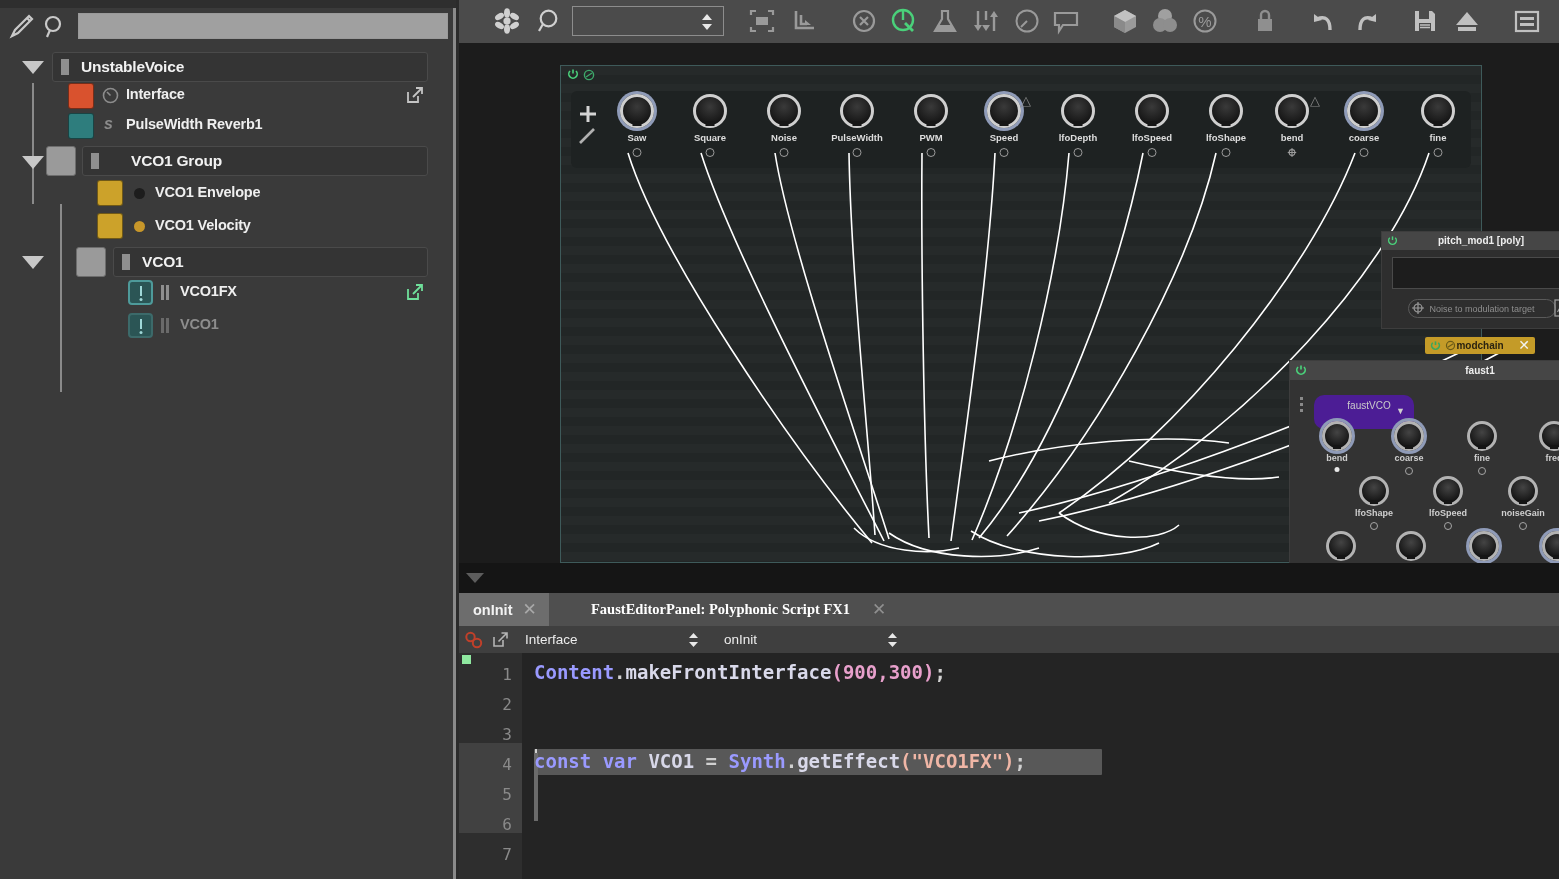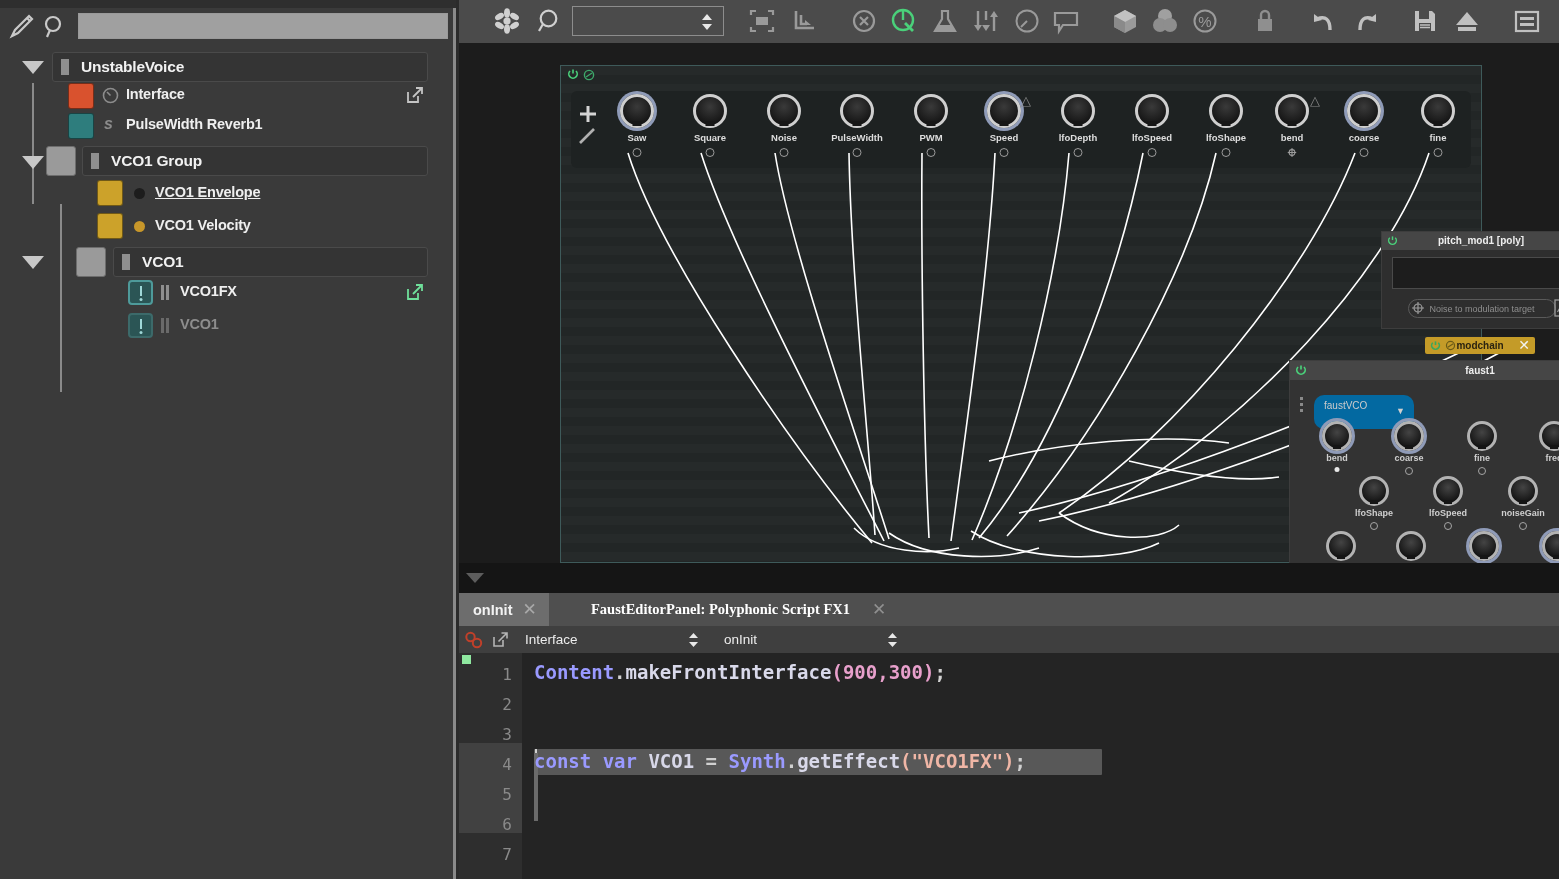--- a/index.html
+++ b/index.html
@@ -106,22 +106,22 @@
               border:none; border-radius:2px; }
   #modchain .t { position:absolute; left:0; top:0; width:100%; height:17px;
                  text-align:center; line-height:17px; font-size:10px; font-weight:bold;
                  color:#2a2310; }
 
   #faust1 { left:830px; top:317px; width:382px; height:219px; background:#333333;
             border:1px solid #3d3d3d; }
   #faust1 .panel-hd { background:#464646; height:19px; line-height:19px; }
   #f-dots { position:absolute; left:10px; top:36px; width:3px; height:17px; }
   #f-combo { position:absolute; left:24px; top:34px; width:100px; height:34px;
-             background:#0369a1; border-radius:10px; color:#cbcbcb; font-size:10px;
-             line-height:21px; padding-left:10px; }
+             background:#4c1d95; border-radius:10px; color:#cbcbcb; font-size:10px;
+             line-height:21px; padding-left:10px;text-align:center; }
   #f-combo .ca { position:absolute; right:9px; top:6px; }
   .fknob-wrap { position:absolute; text-align:center; }
   .fknob { position:relative; width:30px; height:30px; border-radius:50%;
            background:radial-gradient(circle at 50% 35%, #444, #151515 72%);
            border:3px solid #b3b3b3; margin:0 auto; }
   .fknob::after { content:""; position:absolute; left:50%; bottom:-1px; width:8px; height:4px;
            background:#151515; transform:translateX(-50%); }
   .fknob.hl { box-shadow:0 0 0 3px #8f9bb8; }
   .fknob-label { color:#cfcfcf; font-size:9px; font-weight:bold; margin-top:2px;
                  white-space:nowrap; }
@@ -226,32 +226,32 @@
 
       <div class="child-row" style="height:33px;">
         <div class="swatch" style="left:68px; top:0px; background:#2e7d7d;"></div>
         <div style="position:absolute;left:104px;top:2px;color:#8c8c8c;font-size:16px;font-weight:bold;font-style:italic;">s</div>
         <div class="child-label" style="left:126px; top:3px;">PulseWidth Reverb1</div>
       </div>
 
       <div class="tree-row" style="height:33px;">
         <div class="arrow" style="left:22px; top:10px;"></div>
         <div class="swatch-gray" style="left:46px; top:0px;"></div>
-        <div class="bar-node" style="left:82px; top:0px; width:346px;">
+        <div class="bar-node" style="left:82px; top:0px; width:346px;gap:20px;">
           <div class="grip"></div>
           <div class="lbl">VCO1 Group</div>
         </div>
       </div>
 
       <div class="tree-line" style="left:60px; top:152px; width:2px; height:188px;"></div>
 
       <div class="child-row">
         <div class="swatch" style="left:97px; top:1px; background:#cca22a;"></div>
         <div class="dot" style="left:134px; top:9px;"></div>
-        <div class="child-label" style="left:155px; top:5px;text-decoration:underline;">VCO1 Envelope</div>
+        <div class="child-label" style="left:155px; top:5px;">VCO1 Envelope</div>
       </div>
       <div class="child-row">
         <div class="swatch" style="left:97px; top:1px; background:#cca22a;"></div>
         <div class="dot on" style="left:134px; top:9px;"></div>
         <div class="child-label" style="left:155px; top:5px;">VCO1 Velocity</div>
       </div>
 
       <div class="tree-row" style="height:35px;">
         <div class="arrow" style="left:22px; top:11px;"></div>
         <div class="swatch-gray" style="left:76px; top:2px;"></div>

